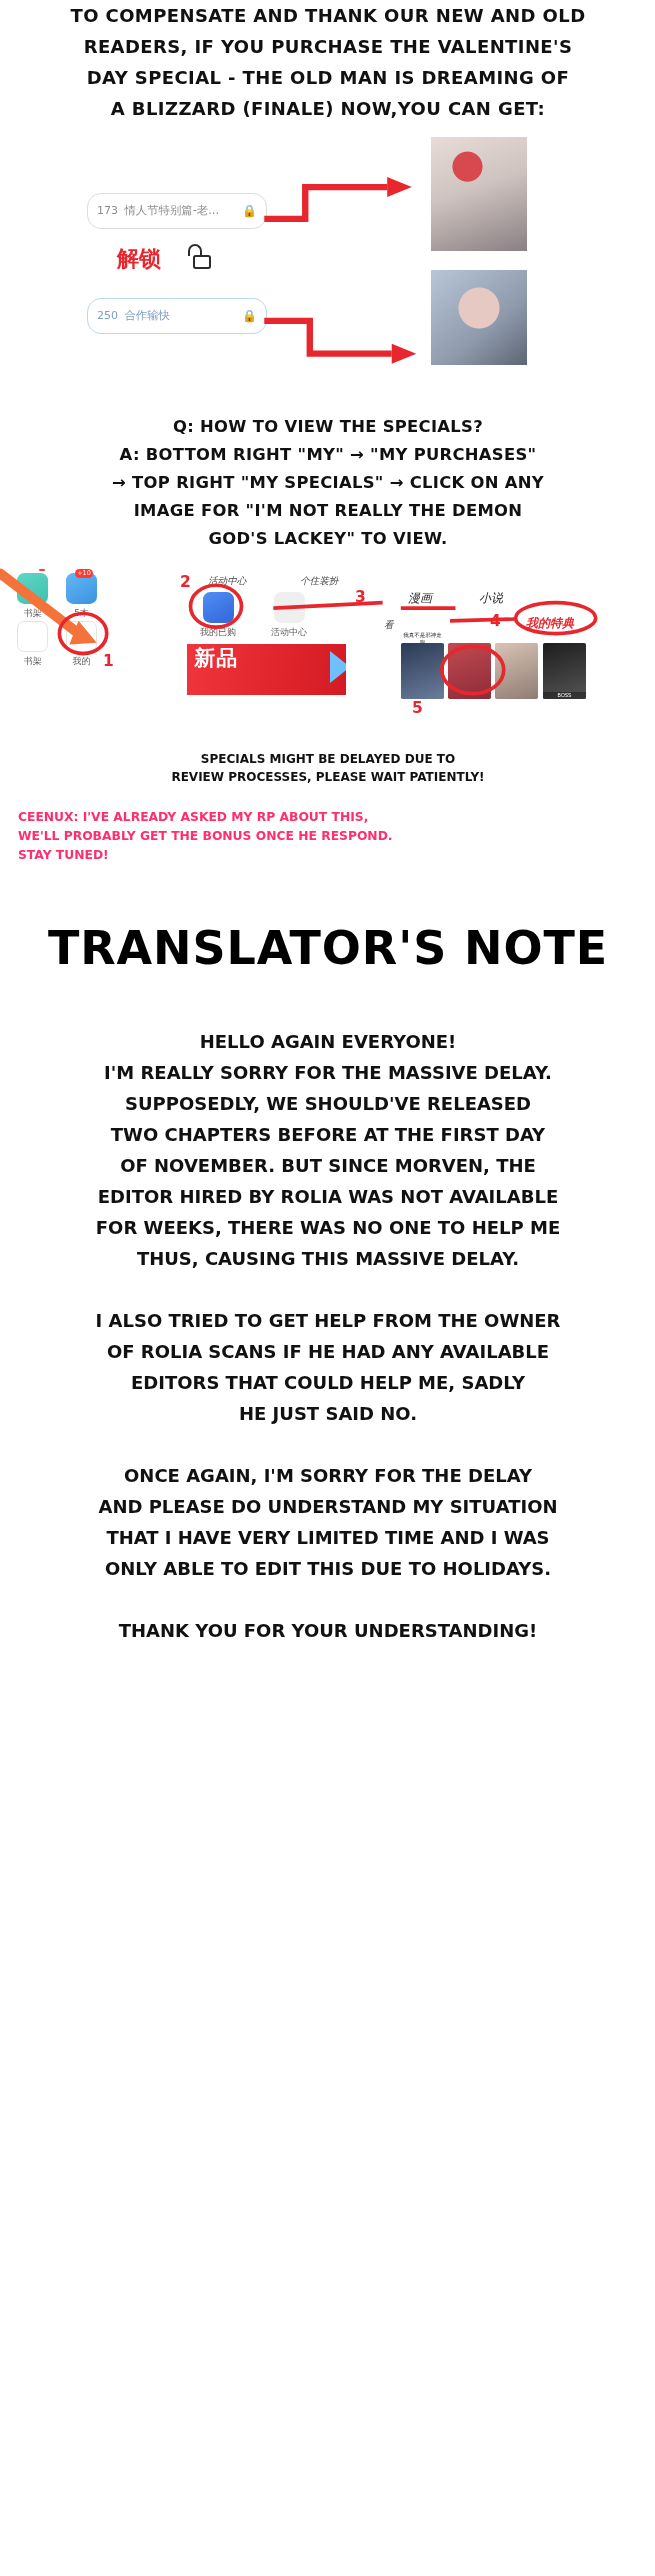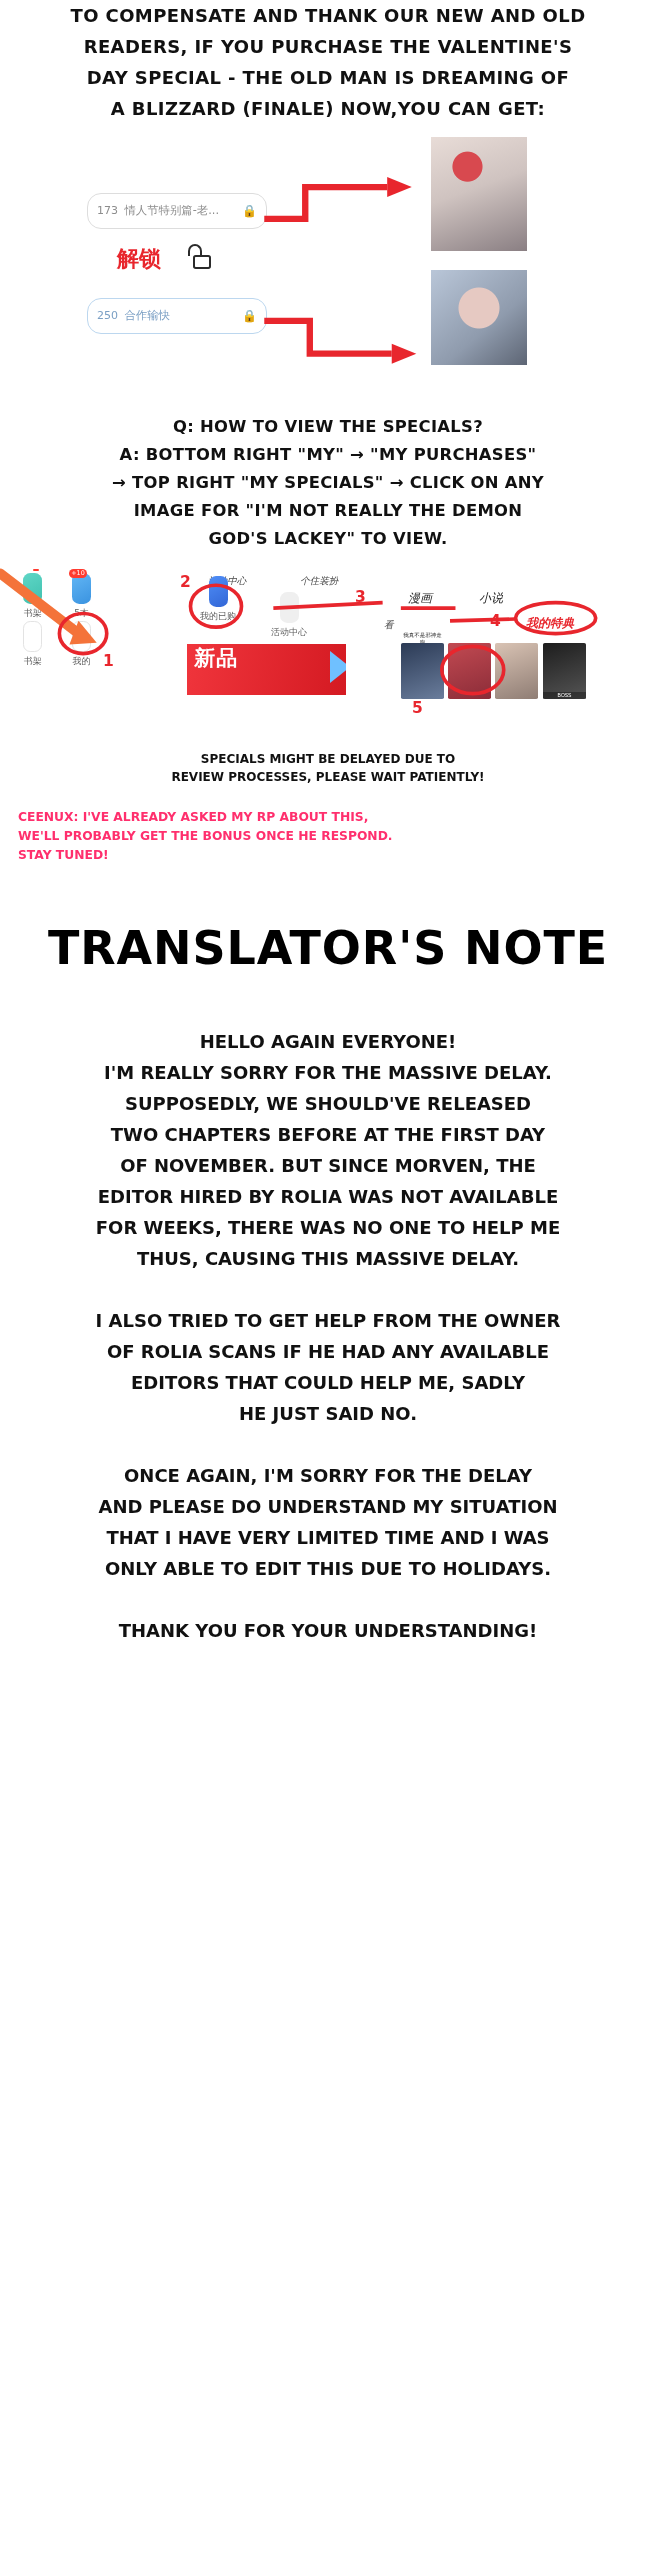--- a/index.html
+++ b/index.html
@@ -191,21 +191,21 @@
     top: -4.6px;
     right: 3.6px;
     background: #ff3b30;
     color: #fff;
     font-size: 6.4px;
     padding: 0.9px 2.7px;
     border-radius: 5.5px;
     line-height: 1.1;
   }
   .sq {
-    width: 19px;
+    width: 31px;
     height: 31px;
     margin: 0 auto 2.7px auto;
     border-radius: 7.3px;
     position: relative;
   }
   .sq.teal { background: linear-gradient(150deg,#5fd6c6,#3fc0ae); }
   .sq.blue { background: linear-gradient(150deg,#63b7f5,#3a93e0); }
   .sq.grey { background: #efefef; }
   .sq.white { background:#fff; border:0.9px solid #e3e3e3; }
   .sq.navy { background: linear-gradient(150deg,#4f8ef7,#3266d6); }
@@ -415,21 +415,21 @@
       <div>书架</div>
     </div>
     <div class="mini-icon" style="left:56px; top:53px;">
       <div class="sq white"></div>
       <div>我的</div>
     </div>
 
     <span class="tabbar-lbl" style="left:208px; top:7.3px;">活动中心</span>
     <span class="tabbar-lbl" style="left:300px; top:7.3px;">个住装扮</span>
 
-    <div class="mini-icon" style="left:189px; top:8px; width:58px;">
+    <div class="mini-icon" style="left:189px; top:24px; width:58px;">
       <div class="sq navy"></div>
       <div>我的已购</div>
     </div>
     <div class="mini-icon" style="left:260px; top:24px; width:58px;">
       <div class="sq grey"></div>
       <div>活动中心</div>
     </div>
 
     <span class="tabbar-lbl big" style="left:408px; top:22px;">漫画</span>
     <span class="tabbar-lbl big" style="left:479px; top:22px;">小说</span>

